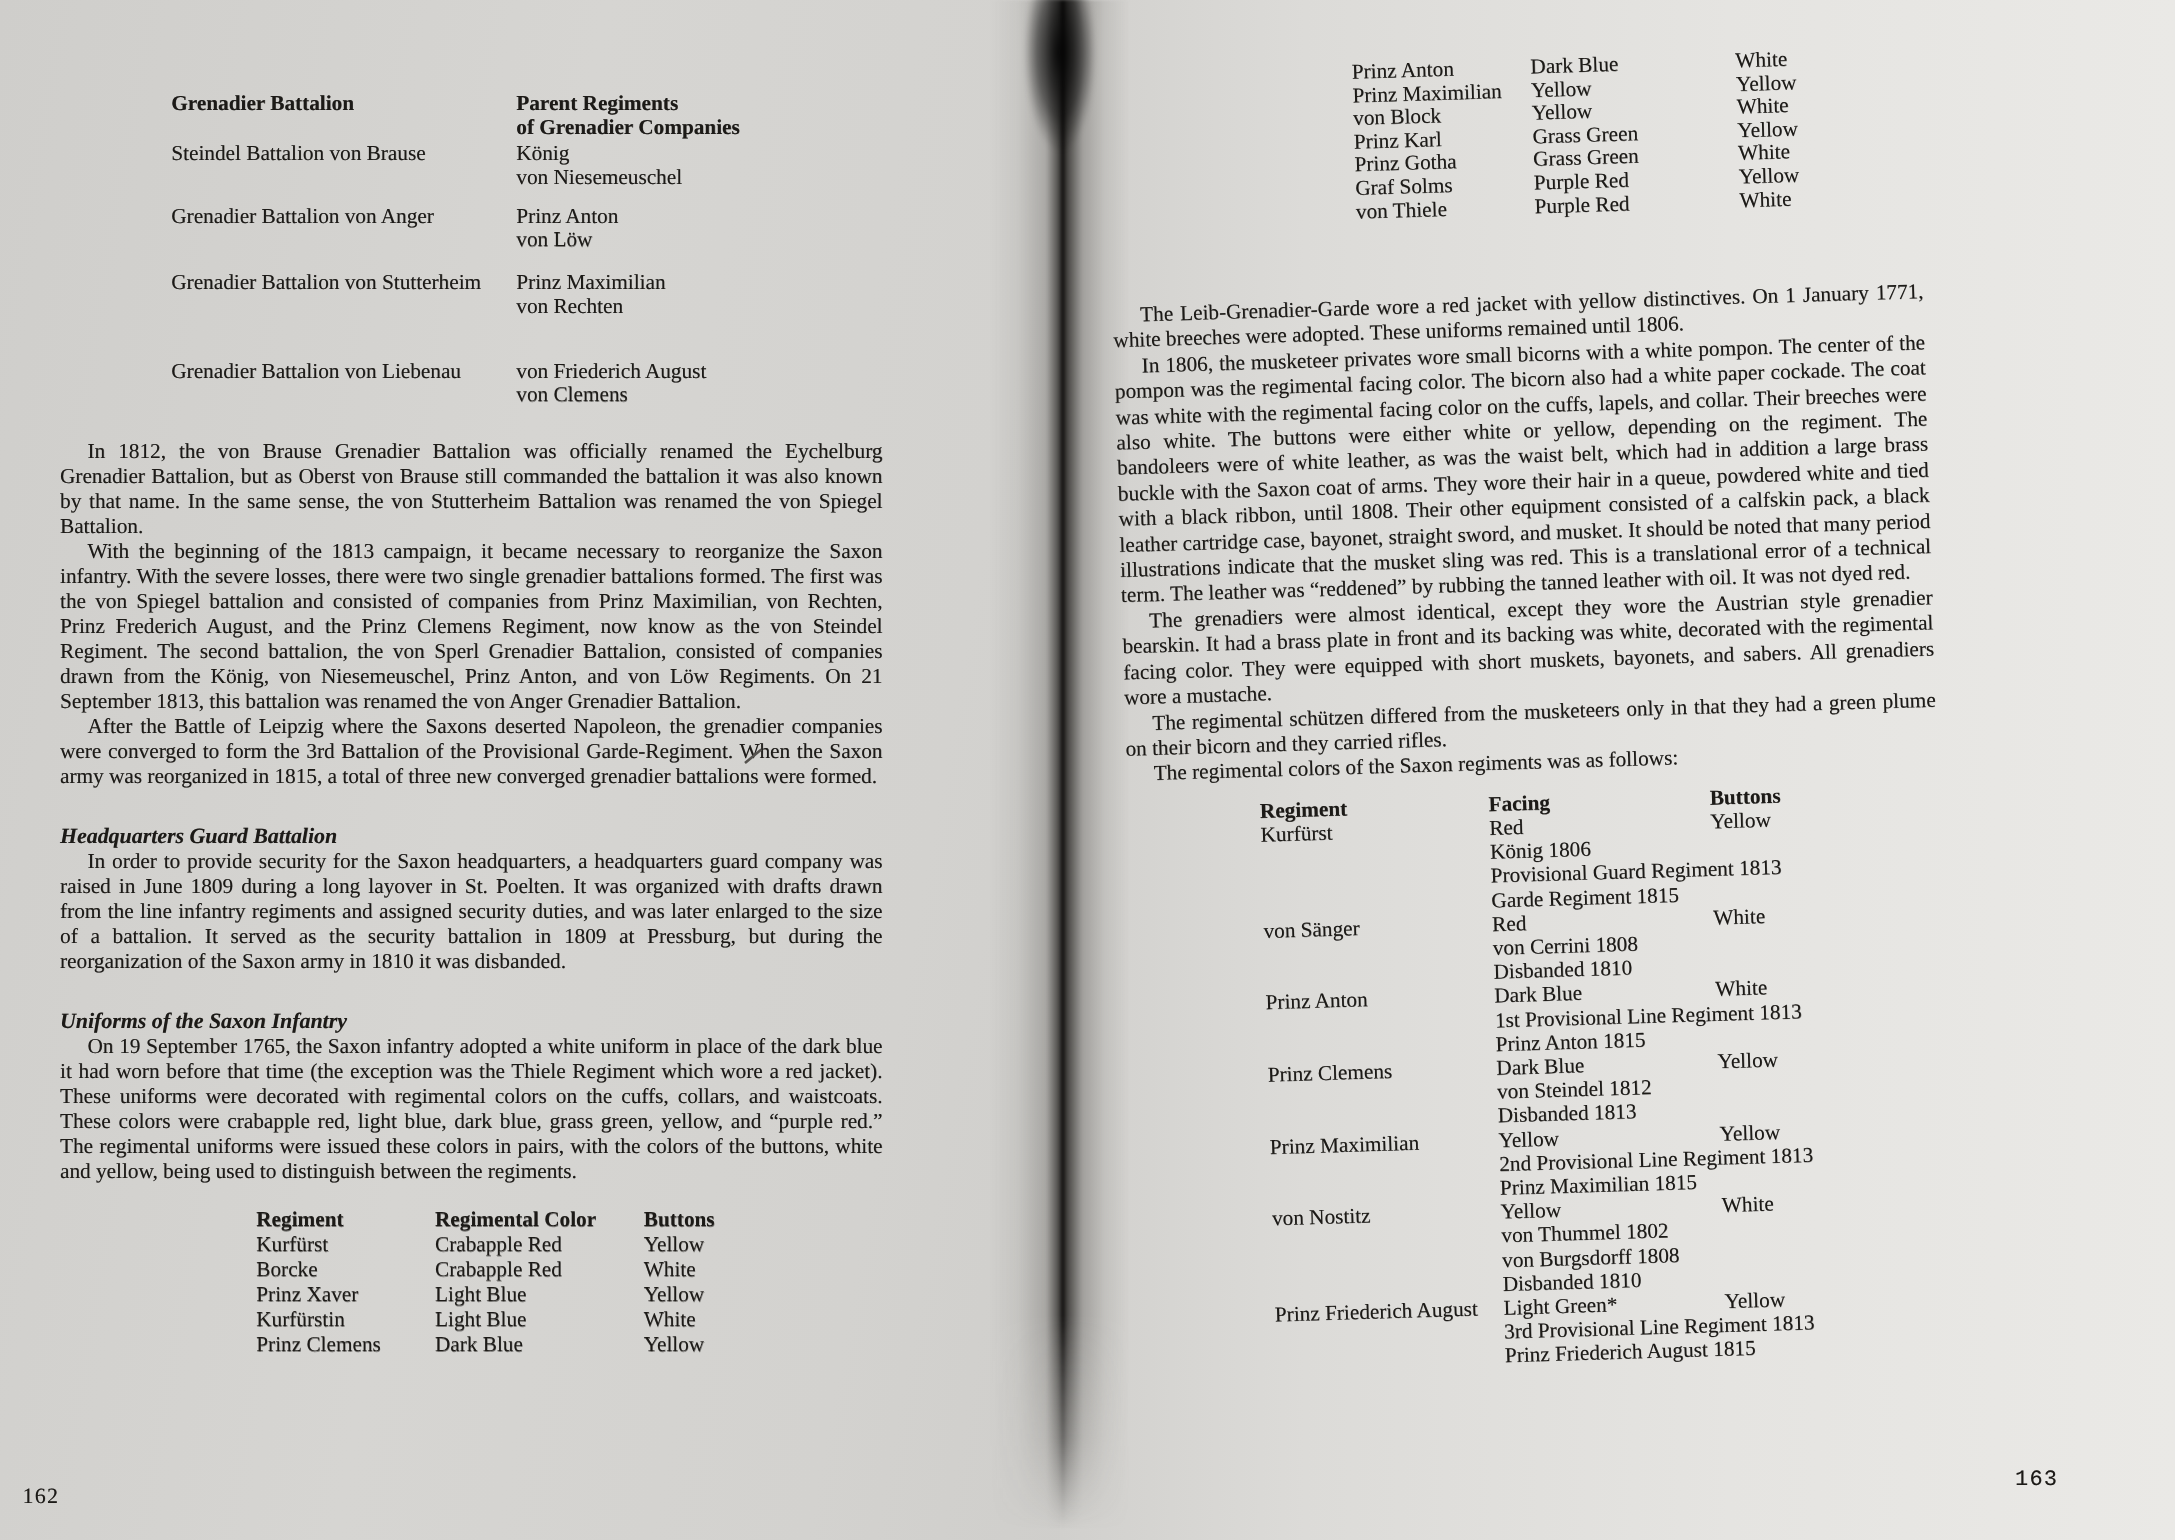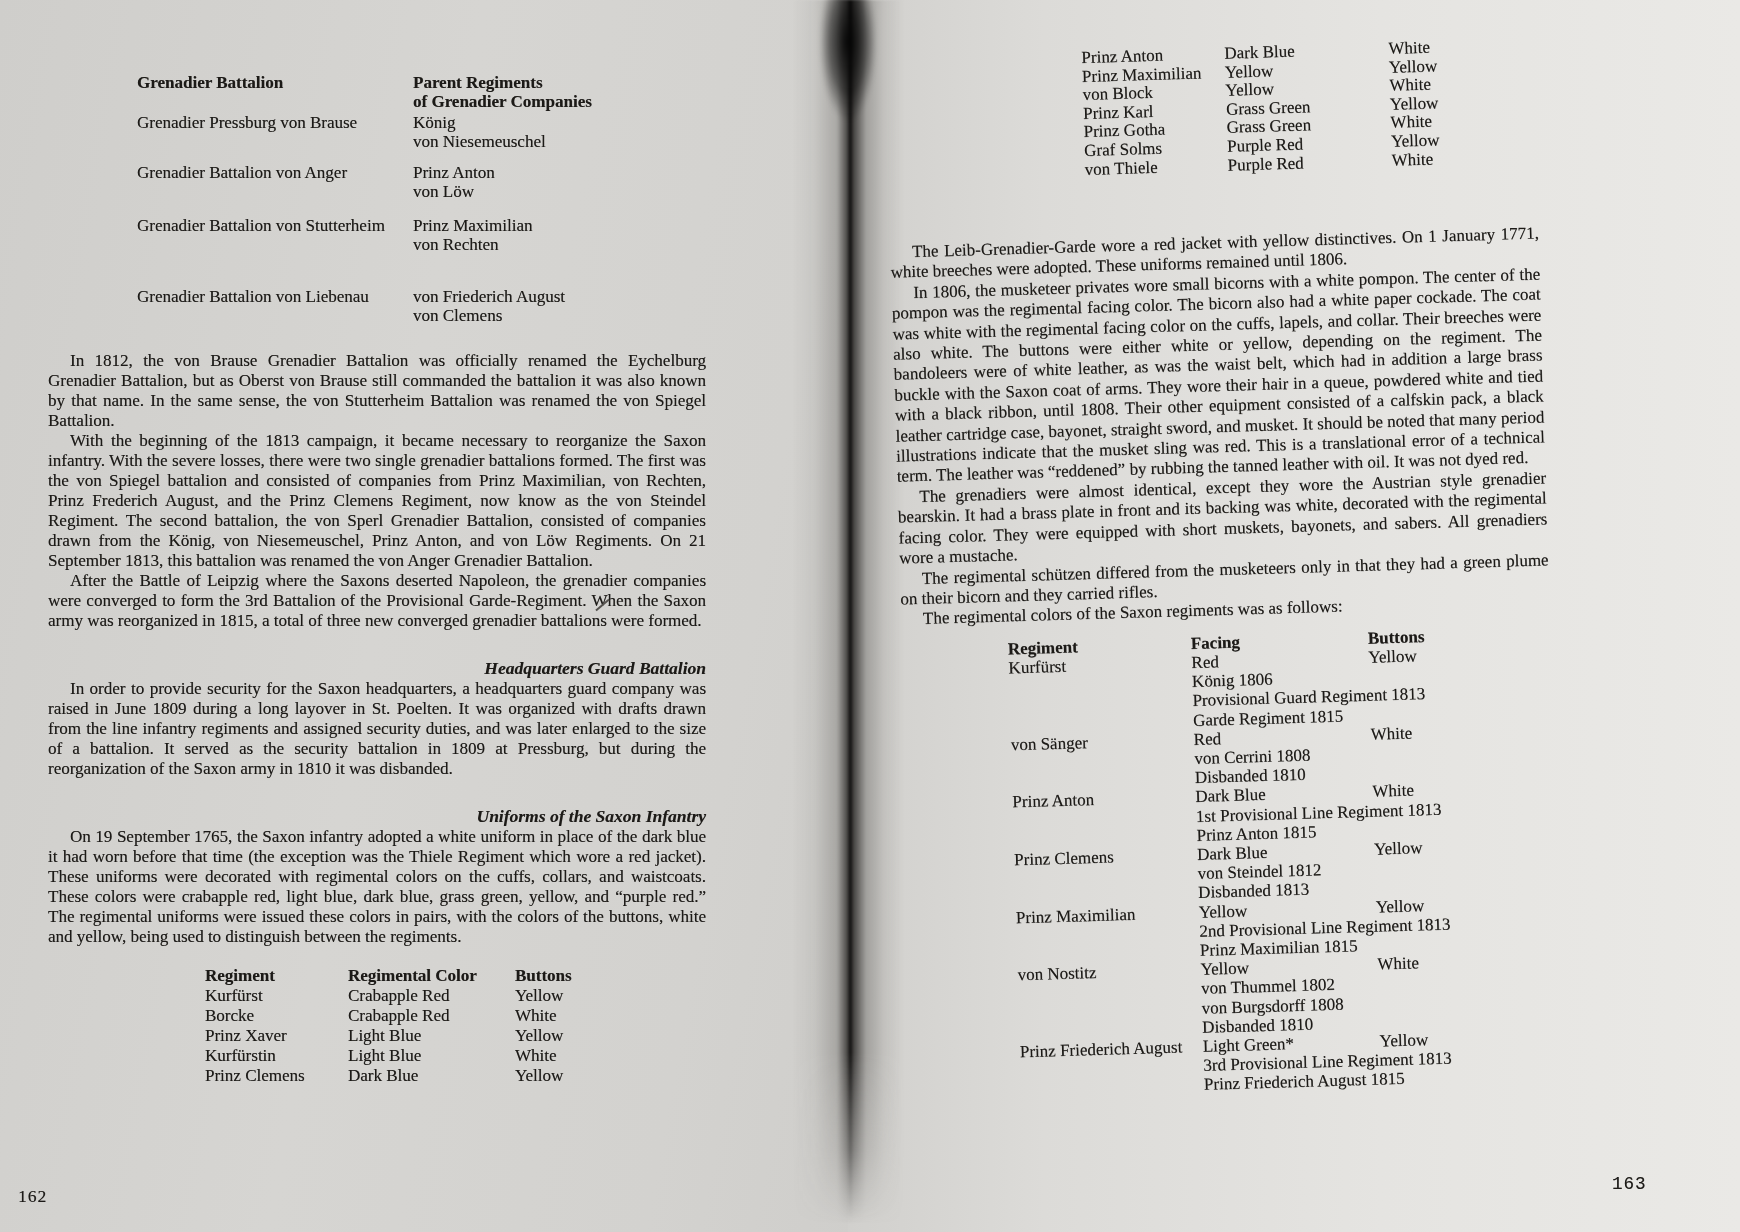--- a/index.html
+++ b/index.html
@@ -47,21 +47,21 @@
   .ml { white-space:pre-line; }
 
   
   .bt-row { position:absolute; left:137px; width:640px; font-size:17px; line-height:18.5px; }
   .bt-c1 { display:inline-block; width:276px; vertical-align:top; }
   .bt-c2 { display:inline-block; vertical-align:top; white-space:pre-line; }
 
   
   .left-flow { position:absolute; left:48px; top:351px; width:658px; font-size:17px; line-height:20px; }
   .para { margin:0; text-align:justify; text-indent:22px; }
-  .subhead { margin:26px 0 0 0; font-style:italic; font-weight:bold; font-size:17.5px; line-height:22px;text-align:right; }
+  .subhead { margin:26px 0 0 0; font-style:italic; font-weight:bold; font-size:17.5px; line-height:22px; }
 
   .color-table {
     display:grid; grid-template-columns:143px 167px auto;
     margin:19px 0 0 157px; width:480px; line-height:20px;
   }
 
   .pagenum { position:absolute; font-size:17.5px; letter-spacing:1px; }
   .pagenum-left { left:18px; top:1186px; }
   .pagenum-right { left:1612px; top:1174px;font-family:Liberation Mono, monospace; }
 
@@ -89,21 +89,21 @@
 <div class="scan ink">
 
   <div class="page-left">
 
     <div>
       <div class="bt-row" style="top:74px">
         <span class="bt-c1 bold">Grenadier Battalion</span><span class="bt-c2 bold ml">Parent Regiments
 of Grenadier Companies</span>
       </div>
       <div class="bt-row" style="top:114px">
-        <span class="bt-c1">Grenadier Pressburg von Brause</span><span class="bt-c2 ml">König
+        <span class="bt-c1">Steindel Battalion von Brause</span><span class="bt-c2 ml">König
 von Niesemeuschel</span>
       </div>
       <div class="bt-row" style="top:164px">
         <span class="bt-c1">Grenadier Battalion von Anger</span><span class="bt-c2 ml">Prinz Anton
 von Löw</span>
       </div>
       <div class="bt-row" style="top:217px">
         <span class="bt-c1">Grenadier Battalion von Stutterheim</span><span class="bt-c2 ml">Prinz Maximilian
 von Rechten</span>
       </div>

